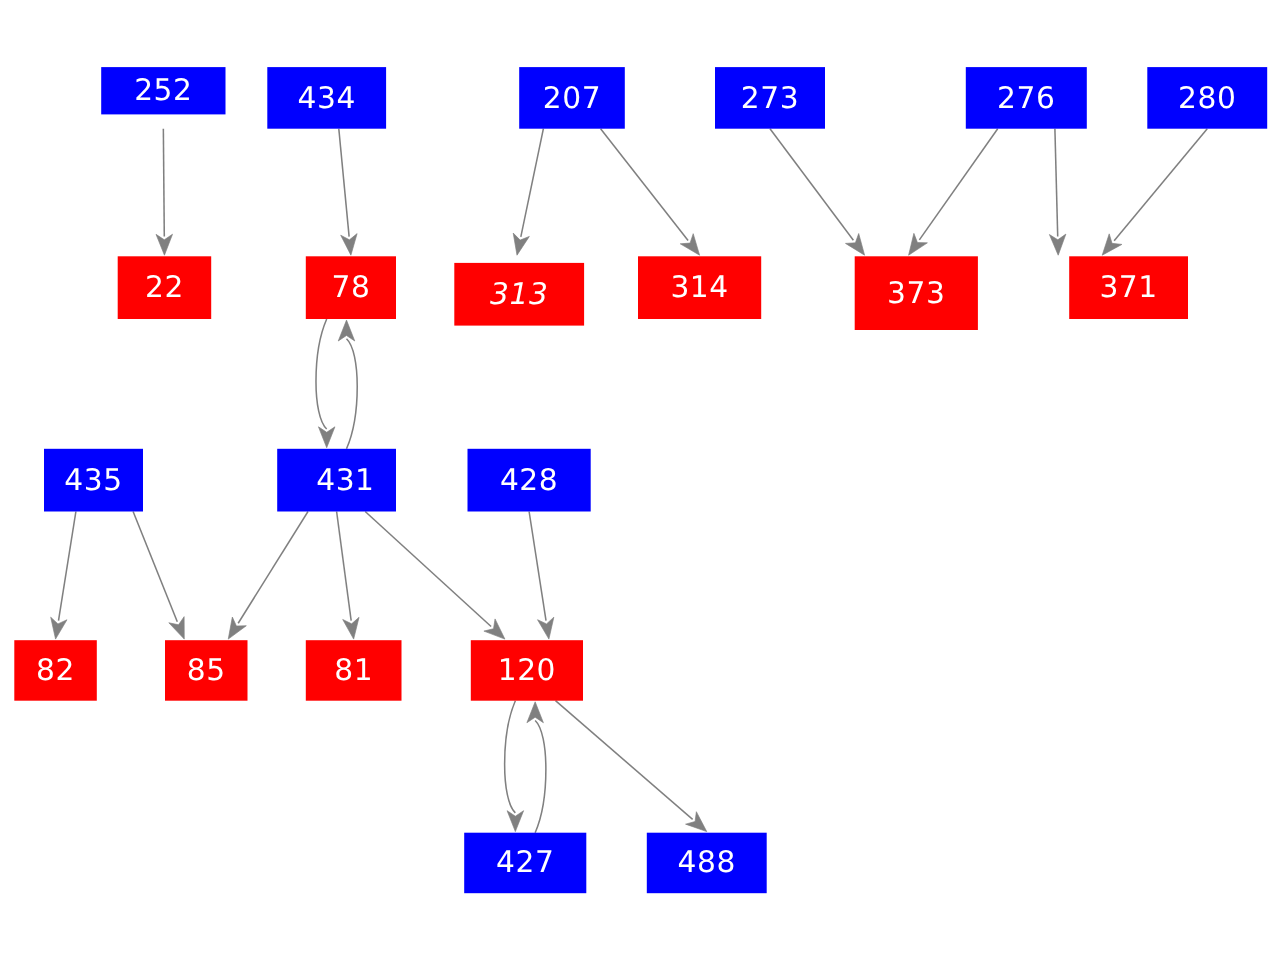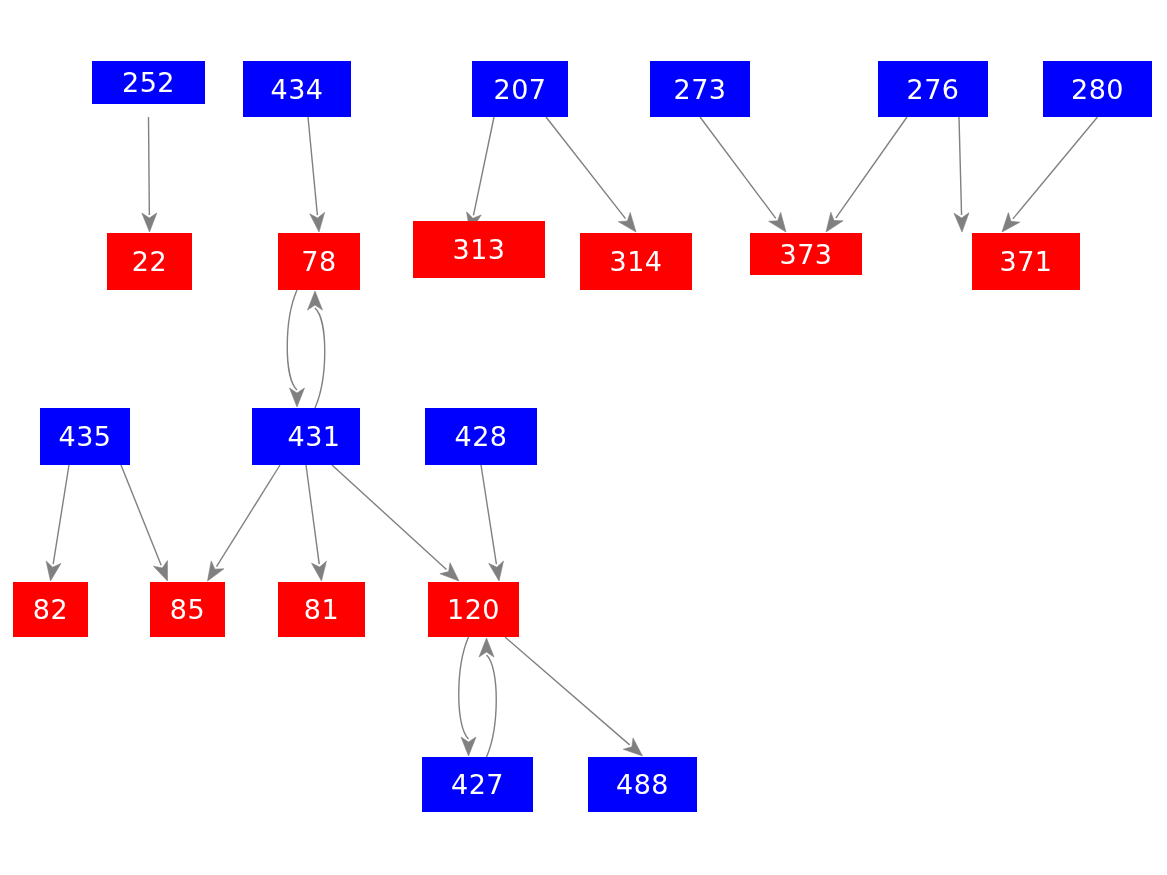--- a/index.html
+++ b/index.html
@@ -110,27 +110,27 @@
       </div>
       <div class="node node-blue" style="left: 1043px; top: 61px; width: 109px; height: 56px;">
         <span>280</span>
       </div>
       <div class="node node-red" style="left: 107px; top: 233px; width: 85px; height: 57px;">
         <span>22</span>
       </div>
       <div class="node node-red" style="left: 278px; top: 233px; width: 82px; height: 57px;">
         <span>78</span>
       </div>
-      <div class="node node-red" style="left: 413px; top: 221px; width: 132px; height: 57px;">
+      <div class="node node-red" style="left: 413px; top: 239px; width: 118px; height: 57px; font-style: italic;">
         <span>313</span>
       </div>
       <div class="node node-red" style="left: 580px; top: 233px; width: 112px; height: 57px;">
         <span>314</span>
       </div>
-      <div class="node node-red" style="left: 750px; top: 233px; width: 112px; height: 42px;">
+      <div class="node node-red" style="left: 777px; top: 233px; width: 112px; height: 67px;">
         <span>373</span>
       </div>
       <div class="node node-red" style="left: 972px; top: 233px; width: 108px; height: 57px;">
         <span>371</span>
       </div>
       <div class="node node-blue" style="left: 40px; top: 408px; width: 90px; height: 57px;">
         <span>435</span>
       </div>
       <div class="node node-blue" style="left: 252px; top: 408px; width: 108px; height: 57px; padding-left: 16px;">
         <span>431</span>
@@ -140,21 +140,21 @@
       </div>
       <div class="node node-red" style="left: 13px; top: 582px; width: 75px; height: 55px; text-align: center;">
         <span>82</span>
       </div>
       <div class="node node-red" style="left: 150px; top: 582px; width: 75px; height: 55px;">
         <span>85</span>
       </div>
       <div class="node node-red" style="left: 278px; top: 582px; width: 87px; height: 55px;">
         <span>81</span>
       </div>
-      <div class="node node-red" style="left: 428px; top: 582px; width: 91px; height: 55px;">
+      <div class="node node-red" style="left: 428px; top: 582px; width: 102px; height: 55px;">
         <span>120</span>
       </div>
       <div class="node node-blue" style="left: 422px; top: 757px; width: 111px; height: 55px;">
         <span>427</span>
       </div>
       <div class="node node-blue" style="left: 588px; top: 757px; width: 109px; height: 55px;">
         <span>488</span>
       </div>
     </div>
 </div>

